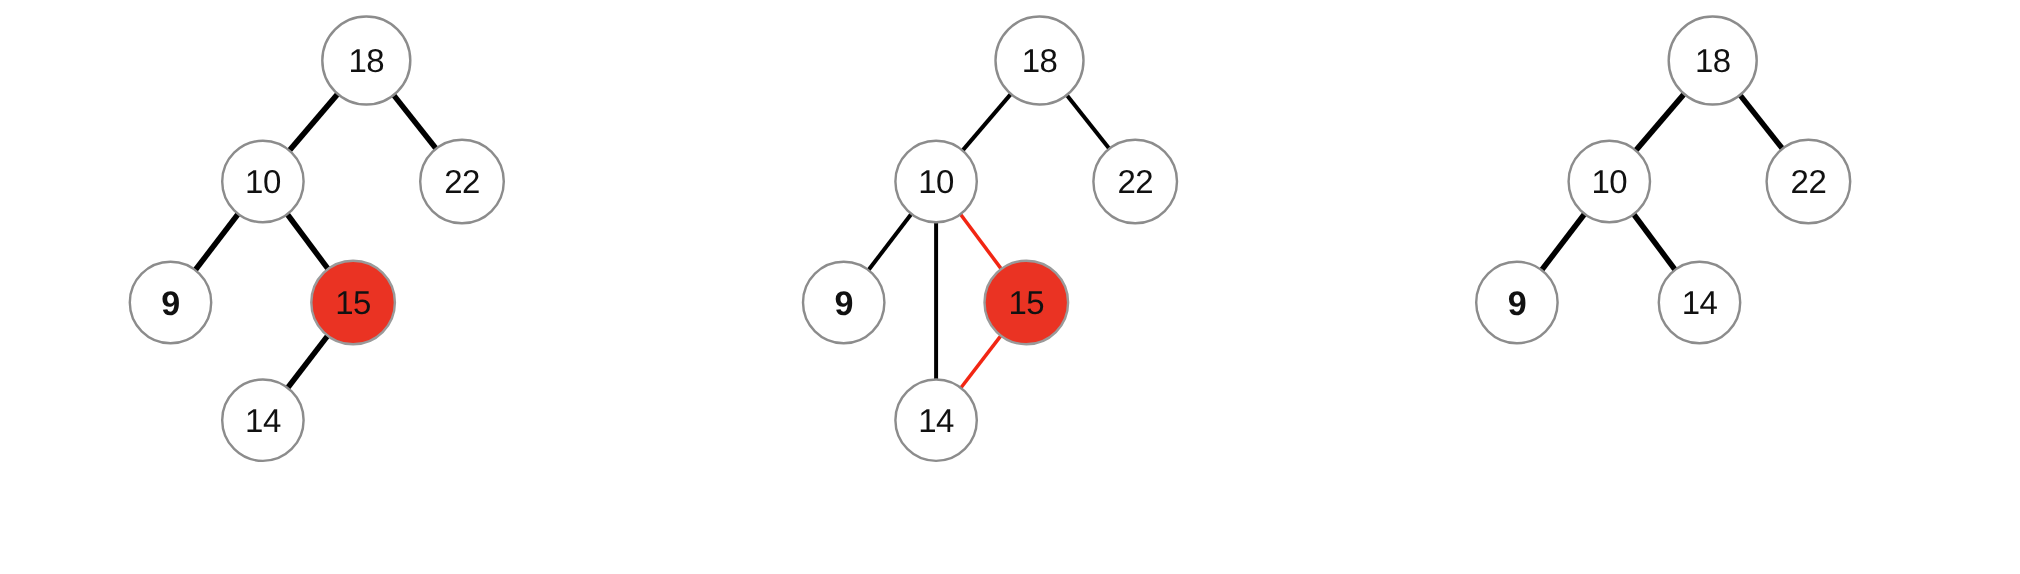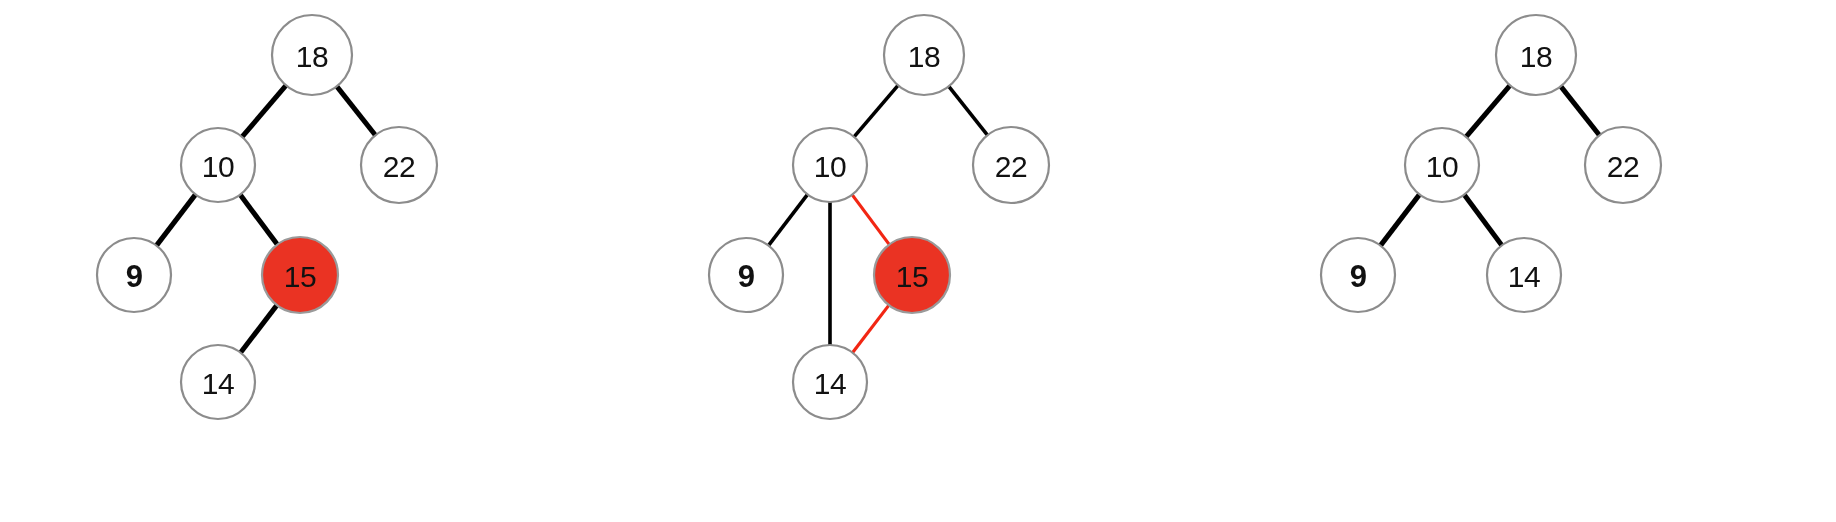--- a/index.html
+++ b/index.html
@@ -18,20 +18,21 @@
     position: relative;
     width: 1836px;
     height: 522px;
     background: #ffffff;
   }
   .tree-panel {
     position: absolute;
     top: 0;
     width: 612px;
     height: 522px;
+    padding-left: 21px;
   }
   .tree-svg {
     display: block;
     width: 612px;
     height: 522px;
   }
   .node-circle {
     fill: #ffffff;
     stroke: #8c8c8c;
     stroke-width: 2.2;

